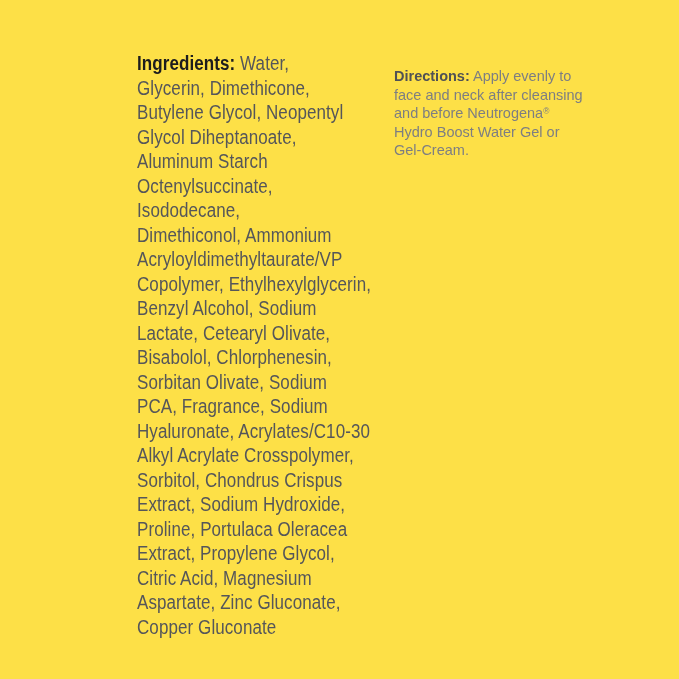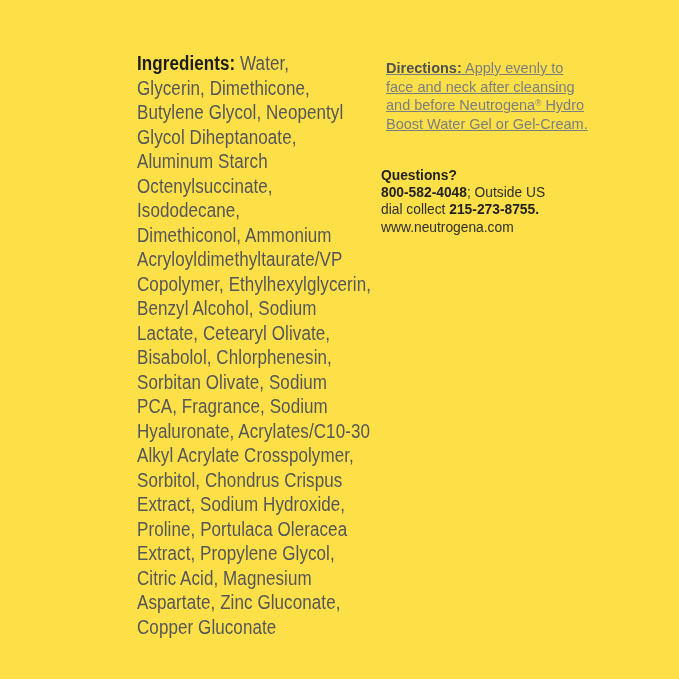--- a/index.html
+++ b/index.html
@@ -39,21 +39,21 @@
   
   .directions {
     position: absolute;
     left: 378px;
     top: 51px;
     width: 222px;
     font-size: 14.5px;
     line-height: 18.6px;
     color: #7d7e82;
   }
-  .directions p { margin: 8px; text-decoration: underline; }
+  .directions p { margin: 16px; }
   .directions strong {
     font-weight: bold;
     color: #505155;
   }
   .directions sup {
     font-size: 0.58em;
     vertical-align: 0.45em;
     line-height: 0;
   }
 
@@ -113,21 +113,15 @@
         <div class="ing-line">Citric Acid, Magnesium</div>
         <div class="ing-line">Aspartate, Zinc Gluconate,</div>
         <div class="ing-line">Copper Gluconate</div>
       </div>
   </section>
 
   <section class="directions">
     <p><strong>Directions:</strong><span> Apply evenly to face and neck after cleansing and before Neutrogena</span><sup>®</sup><span> Hydro Boost Water Gel or Gel-Cream.</span></p>
   </section>
 
-  <section class="questions">
-    <div class="bold contact-line">Questions?</div>
-    <div class="contact-line"><strong>800-582-4048</strong><span>; Outside US</span></div>
-    <div class="contact-line"><span>dial collect </span><strong>215-273-8755.</strong></div>
-    <div class="contact-line">www.neutrogena.com</div>
-  </section>
 
 
 </div>
 
 </body></html>

